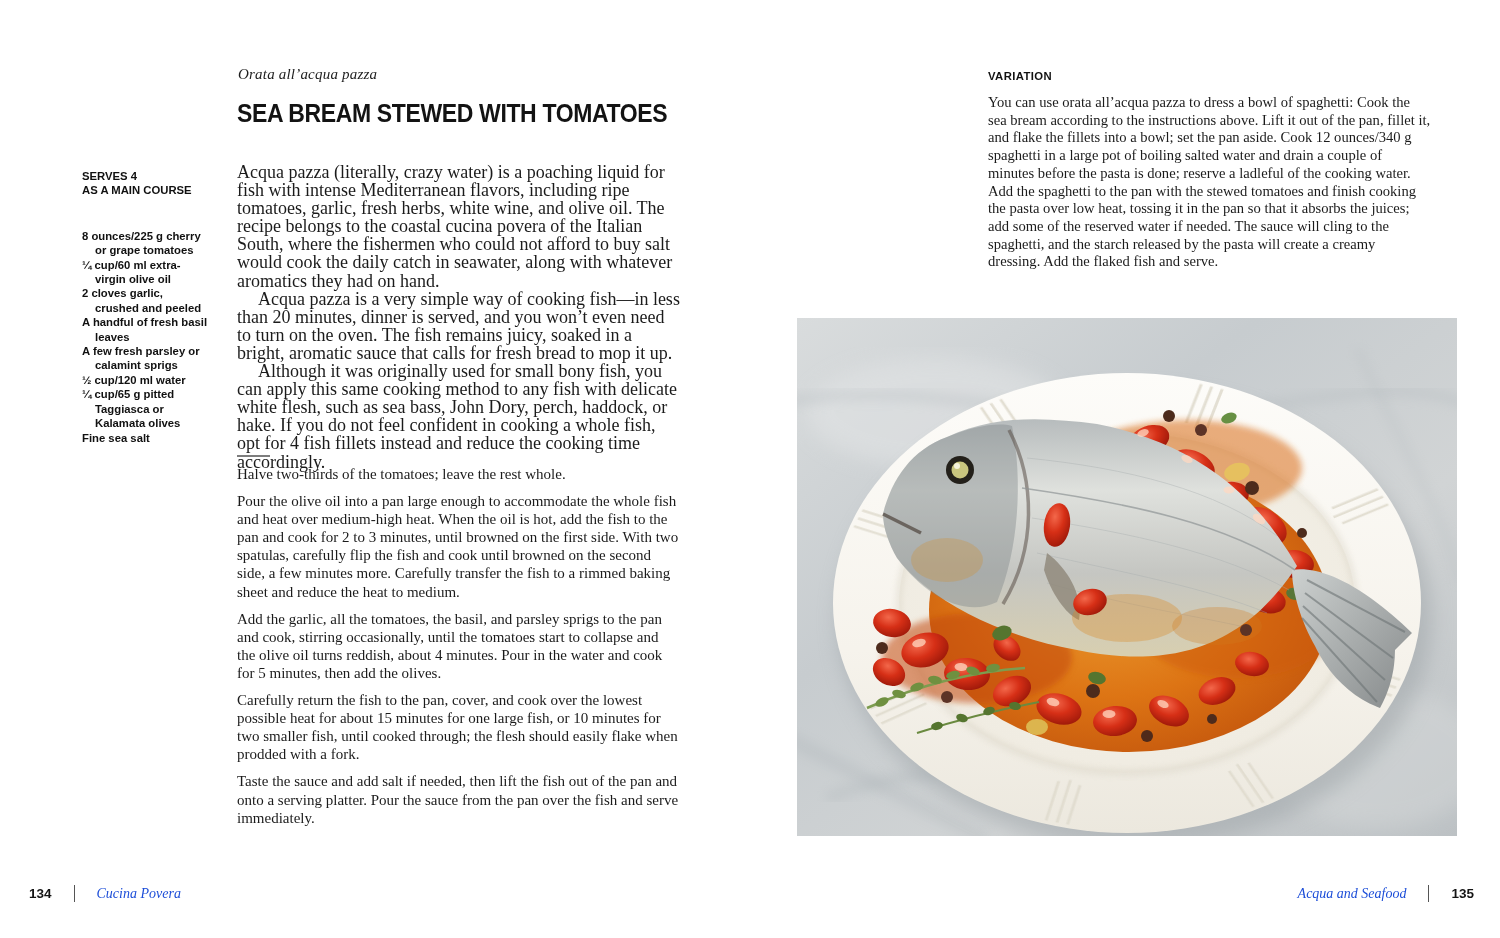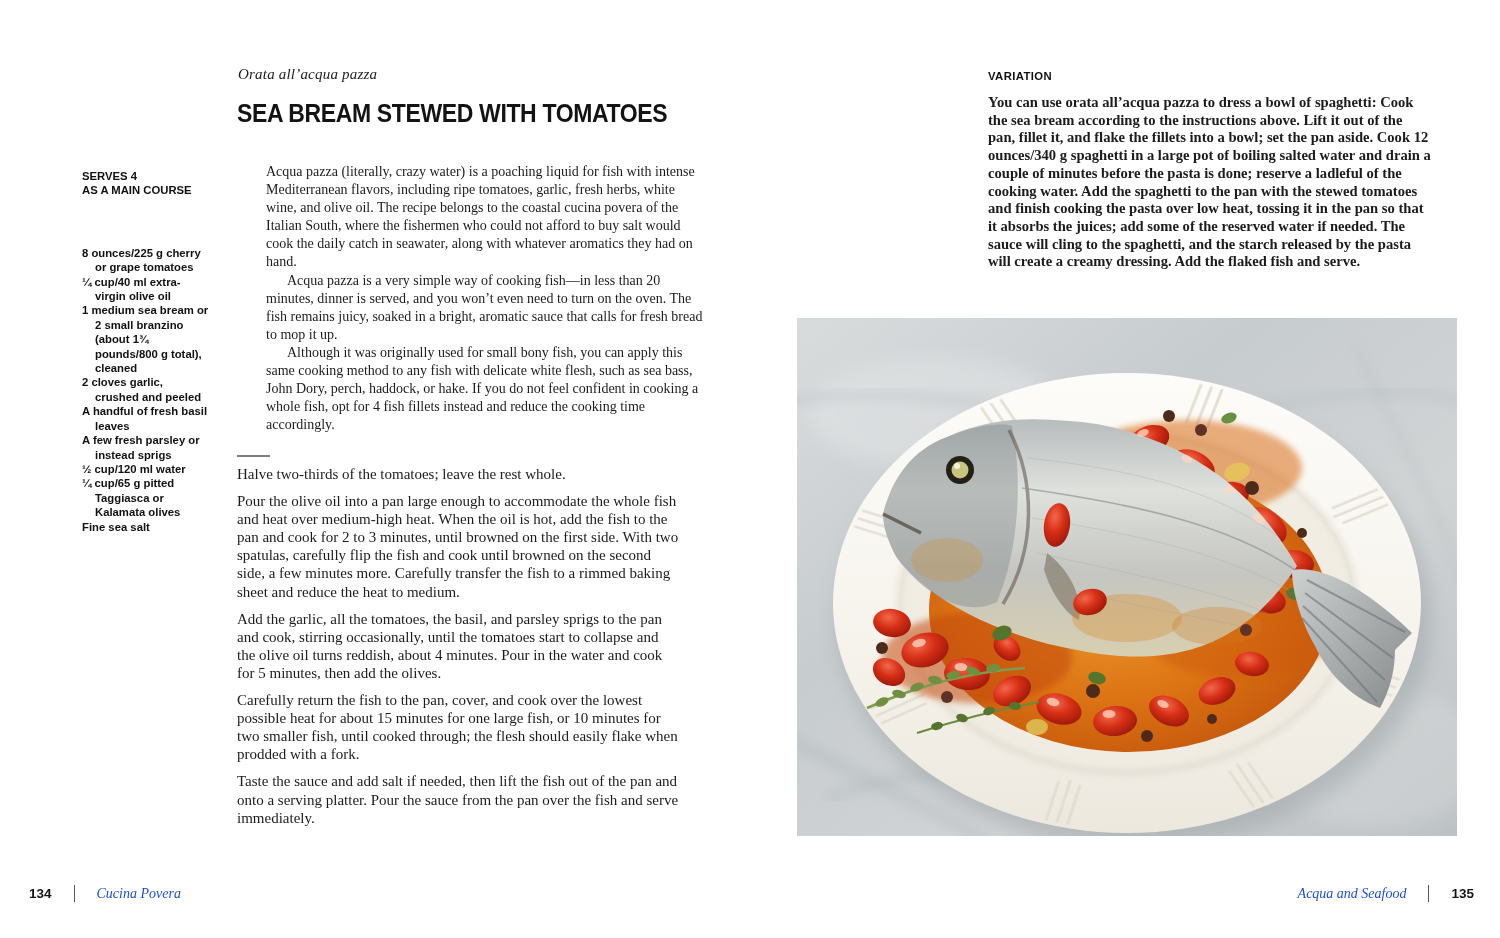--- a/index.html
+++ b/index.html
@@ -10,40 +10,40 @@
   .subtitle-italian { position:absolute; left:238px; top:66px; font-style:italic;
                       font-size:15px; letter-spacing:.2px; color:#1e1e1e; }
   .recipe-title { position:absolute; left:237px; top:99px;
                   font-family:"Liberation Sans","DejaVu Sans",sans-serif; font-weight:bold;
                   font-size:25px; letter-spacing:-.4px; color:#131313;
                   transform:scaleX(.92); transform-origin:left top; white-space:nowrap; }
 
   .sidebar { position:absolute; left:82px; top:169px; width:128px;
              font-family:"Liberation Sans","DejaVu Sans",sans-serif; font-weight:bold;
              font-size:11.3px; line-height:14.4px; color:#111; }
-  .serves-block { margin-bottom:48px; }
+  .serves-block { margin-bottom:31px; }
   .ing { padding-left:13px; text-indent:-13px; }
 
   .intro { position:absolute; left:237px; top:163px; width:443px;
-           font-size:14px; line-height:18.1px;margin-left:29px; }
+           font-size:18px; line-height:18.1px; }
   .intro p { margin:0; }
   .intro p.indent { text-indent:21px; }
 
   .divider-rule { position:absolute; left:237px; top:455px; width:33px; height:2px;
                   background:#7d7d7d; }
 
   .method { position:absolute; left:237px; top:465px; width:443px;
             font-size:15px; line-height:18.1px; }
   .method p { margin:0 0 9px 0; }
 
   .variation-heading { position:absolute; left:988px; top:70px;
                        font-family:"Liberation Sans","DejaVu Sans",sans-serif; font-weight:bold;
                        font-size:11.3px; letter-spacing:.4px; color:#111; }
   .variation-text { position:absolute; left:988px; top:94px; width:443px;
-                    font-size:14.6px; line-height:17.7px;font-weight:bold; }
+                    font-size:14.6px; line-height:17.7px; }
 
   .photo-frame { position:absolute; left:797px; top:318px; width:660px; height:518px;
                  overflow:hidden; }
   .photo-frame svg { display:block; width:660px; height:518px; }
 
   .footer { position:absolute; top:885px; display:flex; align-items:center; gap:22px;
             font-size:13.5px; }
   .footer-left { left:29px; }
   .footer-right { right:26px; }
   .footer .pagenum { font-family:"Liberation Sans","DejaVu Sans",sans-serif;
@@ -60,25 +60,24 @@
 
   <h1 class="recipe-title">SEA BREAM STEWED WITH TOMATOES</h1>
 
   <div class="sidebar">
     <div class="serves-block">
       <div>SERVES 4</div>
       <div>AS A MAIN COURSE</div>
     </div>
     <div>
       <div class="ing">8 ounces/225 g cherry or grape tomatoes</div>
-      <div class="ing">¼ cup/40 ml extra-virgin olive oil</div>
-      <div class="ing">1 medium sea bream or 2 small branzino (about 1¾ pounds/800 g total), cleaned</div>
+      <div class="ing">¼ cup/60 ml extra-virgin olive oil</div>
       <div class="ing">2 cloves garlic, crushed and peeled</div>
       <div class="ing">A handful of fresh basil leaves</div>
-      <div class="ing">A few fresh parsley or instead sprigs</div>
+      <div class="ing">A few fresh parsley or calamint sprigs</div>
       <div class="ing">½ cup/120 ml water</div>
       <div class="ing">¼ cup/65 g pitted Taggiasca or Kalamata olives</div>
       <div class="ing">Fine sea salt</div>
     </div>
   </div>
 
   <div class="intro">
     <p>Acqua pazza (literally, crazy water) is a poaching liquid for fish with intense Mediterranean flavors, including ripe tomatoes, garlic, fresh herbs, white wine, and olive oil. The recipe belongs to the coastal cucina povera of the Italian South, where the fishermen who could not afford to buy salt would cook the daily catch in seawater, along with whatever aromatics they had on hand.</p>
     <p class="indent">Acqua pazza is a very simple way of cooking fish—in less than 20 minutes, dinner is served, and you won’t even need to turn on the oven. The fish remains juicy, soaked in a bright, aromatic sauce that calls for fresh bread to mop it up.</p>
     <p class="indent">Although it was originally used for small bony fish, you can apply this same cooking method to any fish with delicate white flesh, such as sea bass, John Dory, perch, haddock, or hake. If you do not feel confident in cooking a whole fish, opt for 4 fish fillets instead and reduce the cooking time accordingly.</p>

